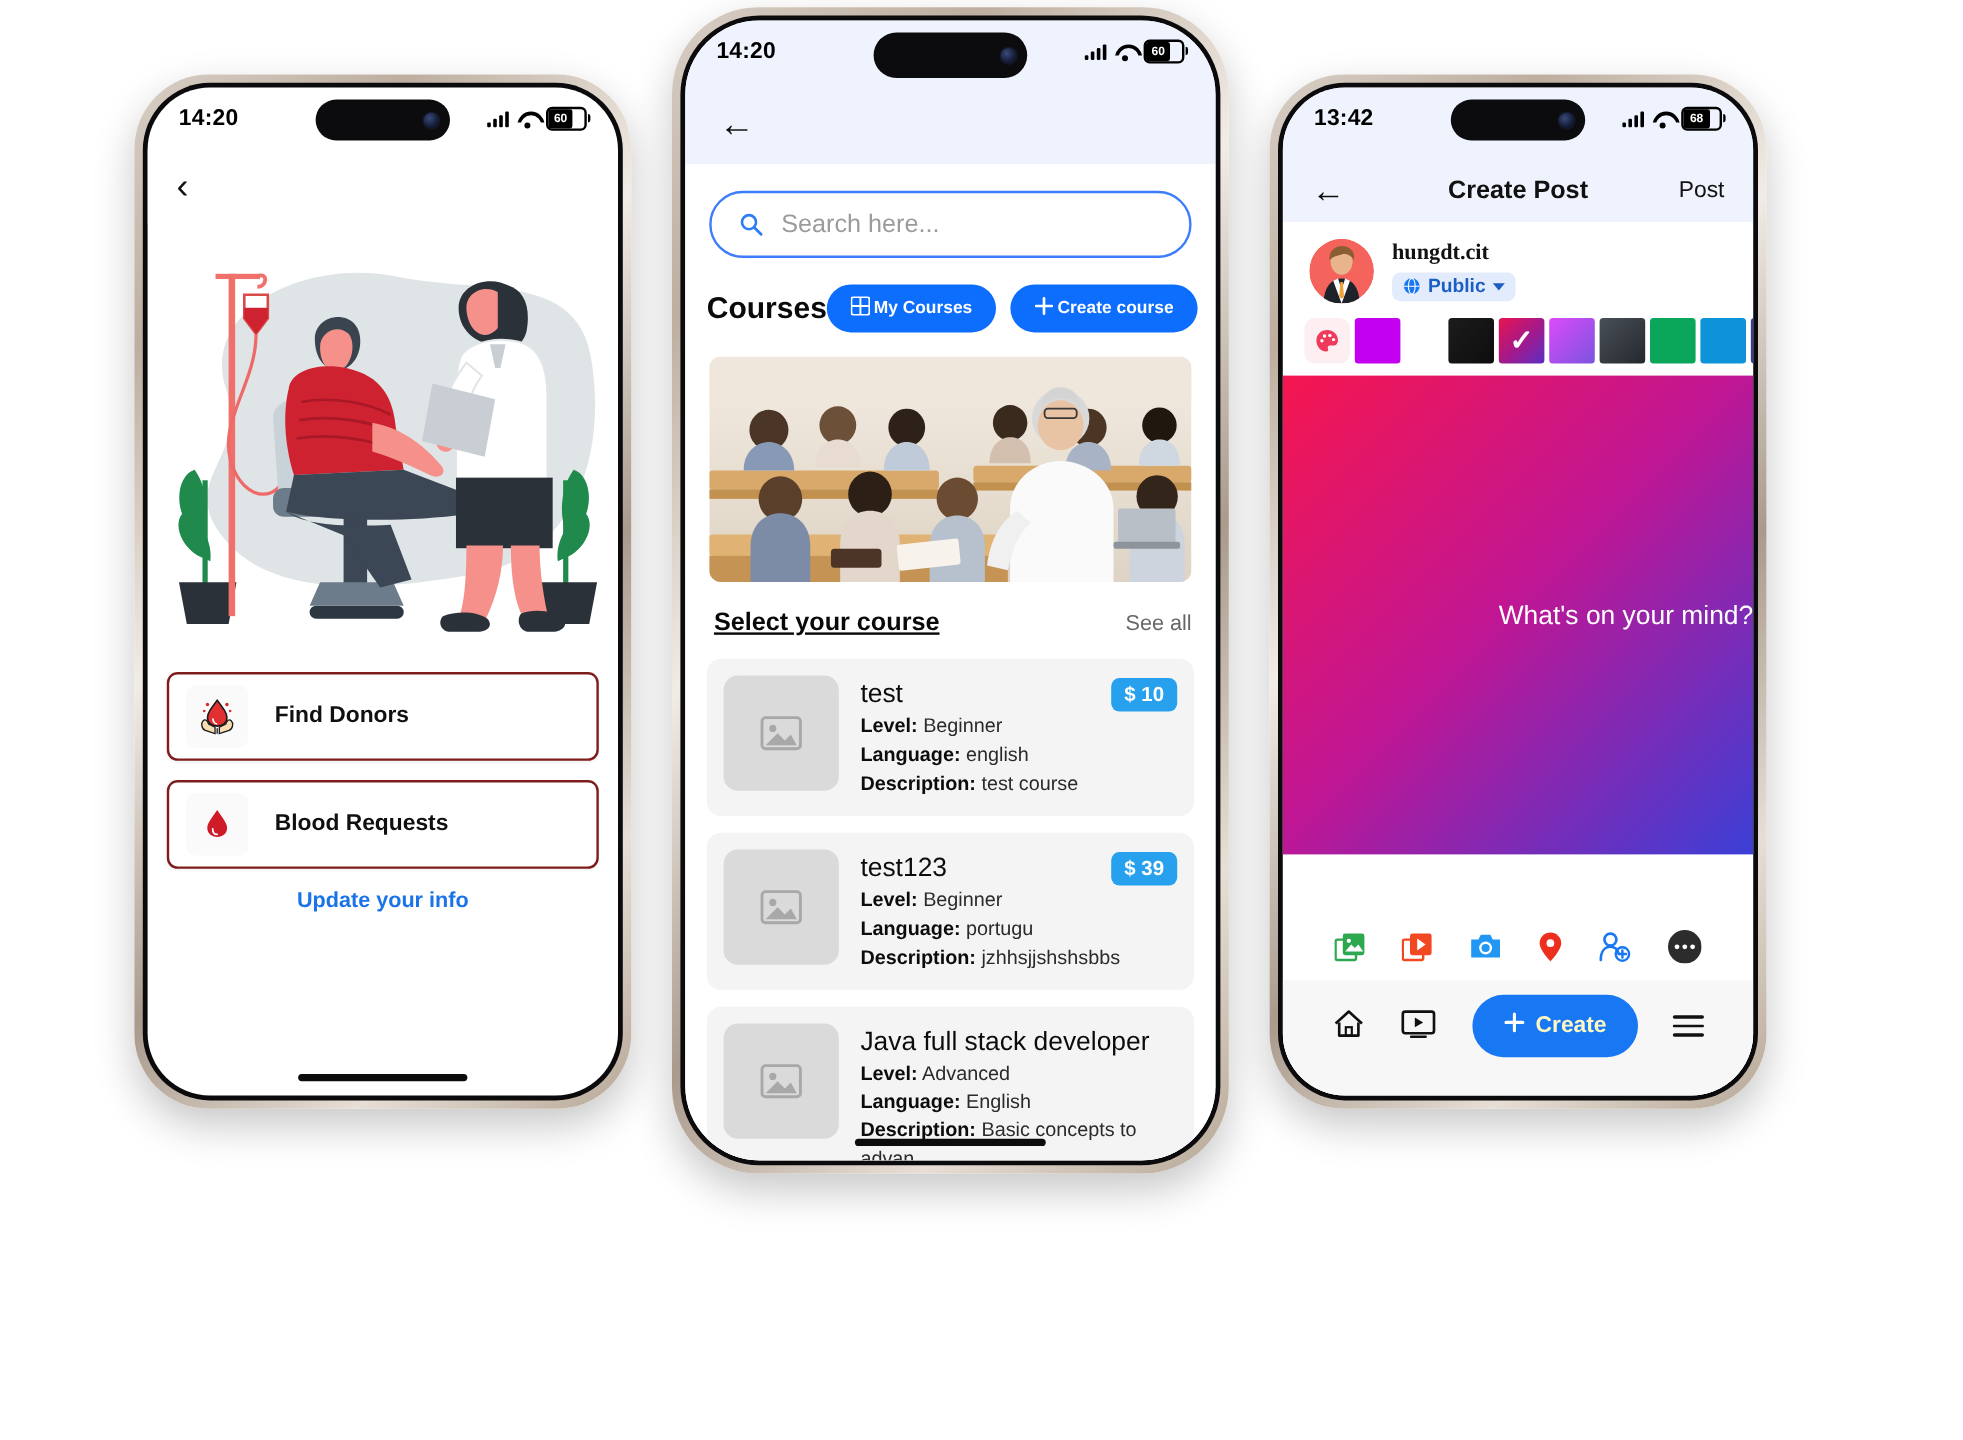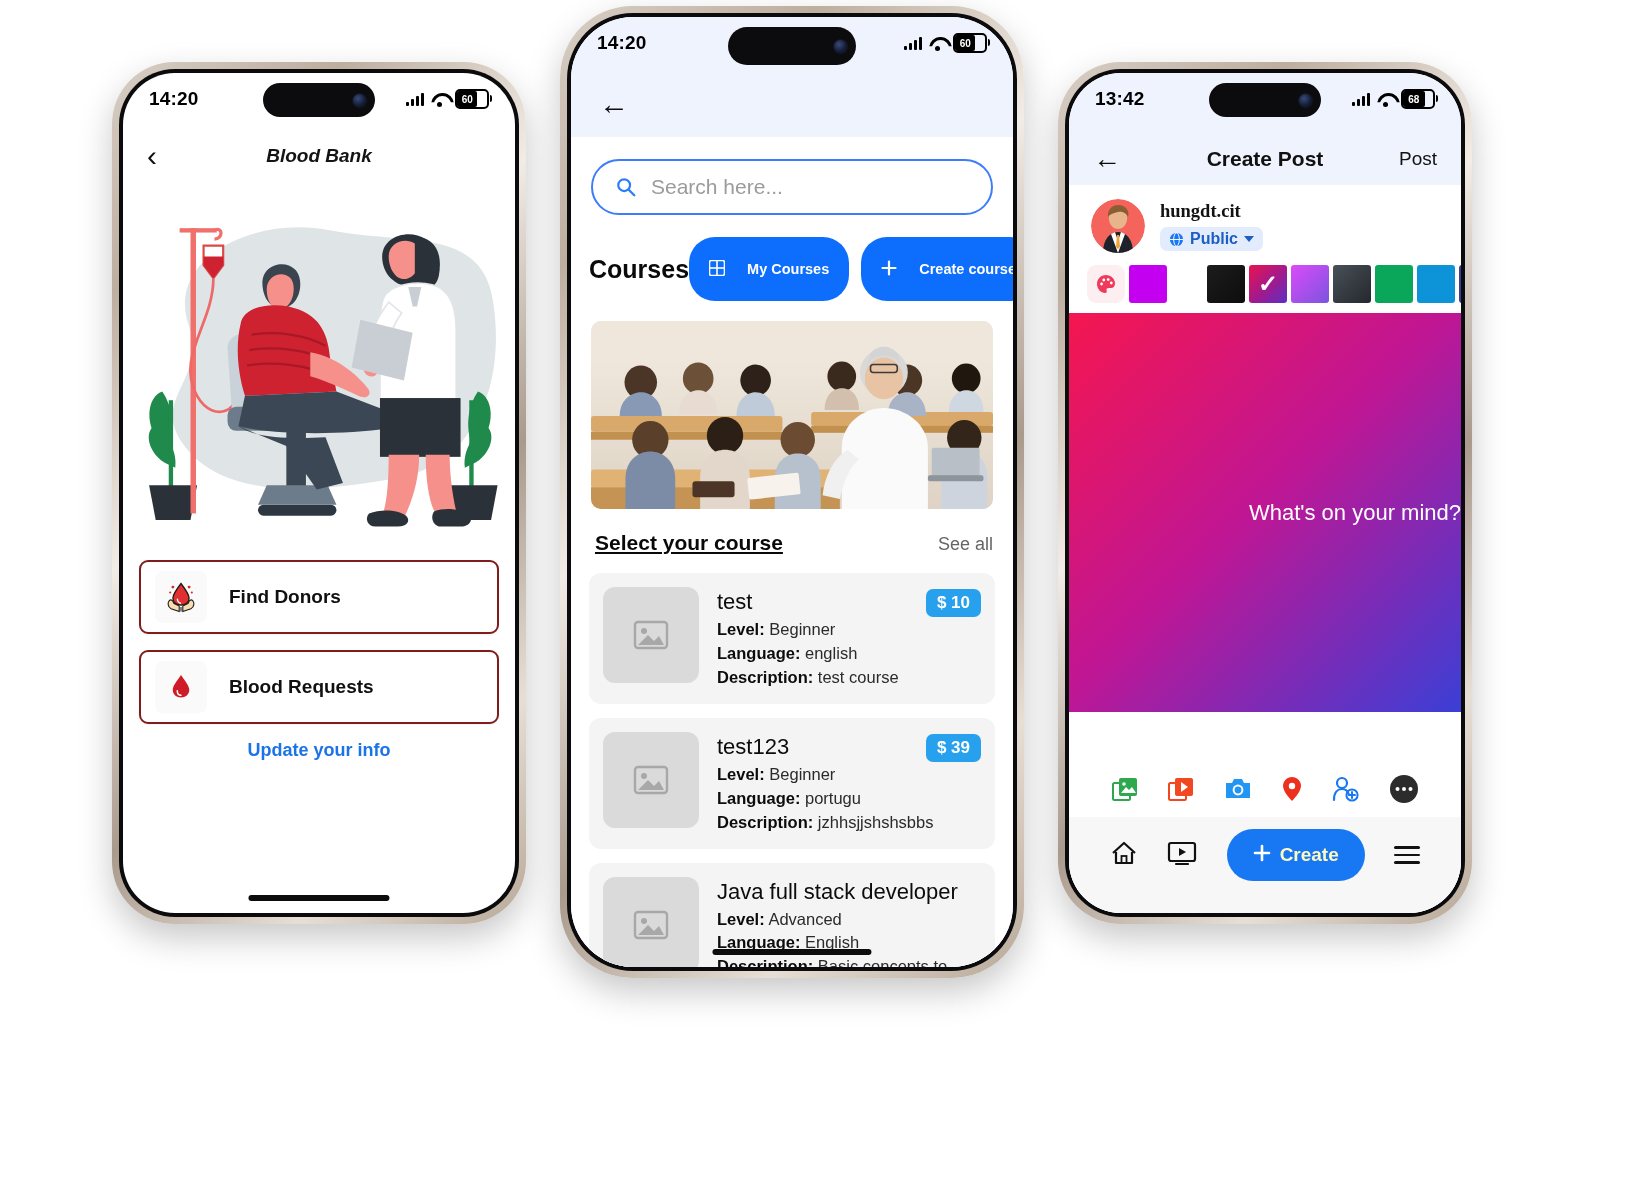--- a/index.html
+++ b/index.html
@@ -70,22 +70,22 @@
   
   .p2-head{position:absolute;top:0;left:0;right:0;height:120px;background:#eff3fd;}
   .p2-back{position:absolute;top:72px;left:28px;font-size:30px;line-height:1;color:#0d0d0d;cursor:pointer;}
   .p2-body{position:absolute;top:120px;left:0;right:0;bottom:0;background:#fff;overflow:hidden;}
   .searchbox{margin:22px 20px 0 20px;height:56px;border:2px solid #3d7dfb;border-radius:30px;
              display:flex;align-items:center;padding:0 22px;box-sizing:border-box;background:#fff;}
   .search-ico{width:22px;height:22px;flex:0 0 auto;margin-right:14px;}
   .search-ph{font-size:21px;color:#9b9b9b;}
   .crow{display:flex;align-items:center;margin:22px 18px 0 18px;}
   .crow h2{font-size:25px;font-weight:600;color:#0a0a0a;margin:0;flex:0 0 auto;}
-  .btn-blue{background:#0d6efd;color:#fff;border-radius:26px;height:64px;display:flex;
-            align-items:center;gap:22px;padding:0 20px;font-size:14.5px;font-weight:700;
+  .btn-blue{background:#0d6efd;color:#fff;border-radius:26px;height:40px;display:flex;
+            align-items:center;gap:3px;padding:0 20px;font-size:14.5px;font-weight:700;
             box-sizing:border-box;cursor:pointer;white-space:nowrap;}
   .btn-blue.my{margin-left:auto;}
   .btn-blue.cc{margin-left:12px;}
   .banner{margin:20px 20px 0 20px;height:188px;border-radius:10px;overflow:hidden;position:relative;}
   .selrow{display:flex;align-items:baseline;margin:18px 20px 0 20px;}
   .selrow h3{margin:4px;font-size:21px;font-weight:700;color:#090909;text-decoration:underline;}
   .seeall{margin-left:auto;font-size:18px;color:#666;cursor:pointer;}
   .course{margin:14px 18px 0 18px;background:#f4f4f4;border-radius:12px;
           display:flex;padding:14px;box-sizing:border-box;position:relative;cursor:pointer;}
   .thumb{width:96px;height:96px;background:#dadada;border-radius:12px;flex:0 0 auto;
@@ -154,21 +154,20 @@
         </div>
       </div>
     </div>
 
     <div class="island" style="width:112px;height:34px;">
       <div class="cam"></div>
     </div>
 
     <div class="p1-nav">
       <div class="p1-back">‹</div>
-      <div class="p1-title">Blood Bank</div>
     </div>
 
     <div class="illus">
       <svg viewBox="0 0 360 330" width="100%" height="100%" preserveAspectRatio="xMidYMid meet">
         <path d="M60 120 C40 60,120 20,190 34 C260 48,330 30,340 100 C352 180,320 250,250 262 C170 276,90 280,55 230 C25 188,78 172,60 120Z" fill="#dfe4e6"></path>
 
         <g>
               <path d="M38 232 C18 216,22 186,36 182 C46 196,48 218,40 234Z" fill="#1f8a4c"></path>
            <path d="M44 250 C26 244,18 222,28 214 C42 222,50 238,48 252Z" fill="#1f8a4c"></path>
            <path d="M44 190 L44 272" stroke="#1f8a4c" stroke-width="4"></path>

